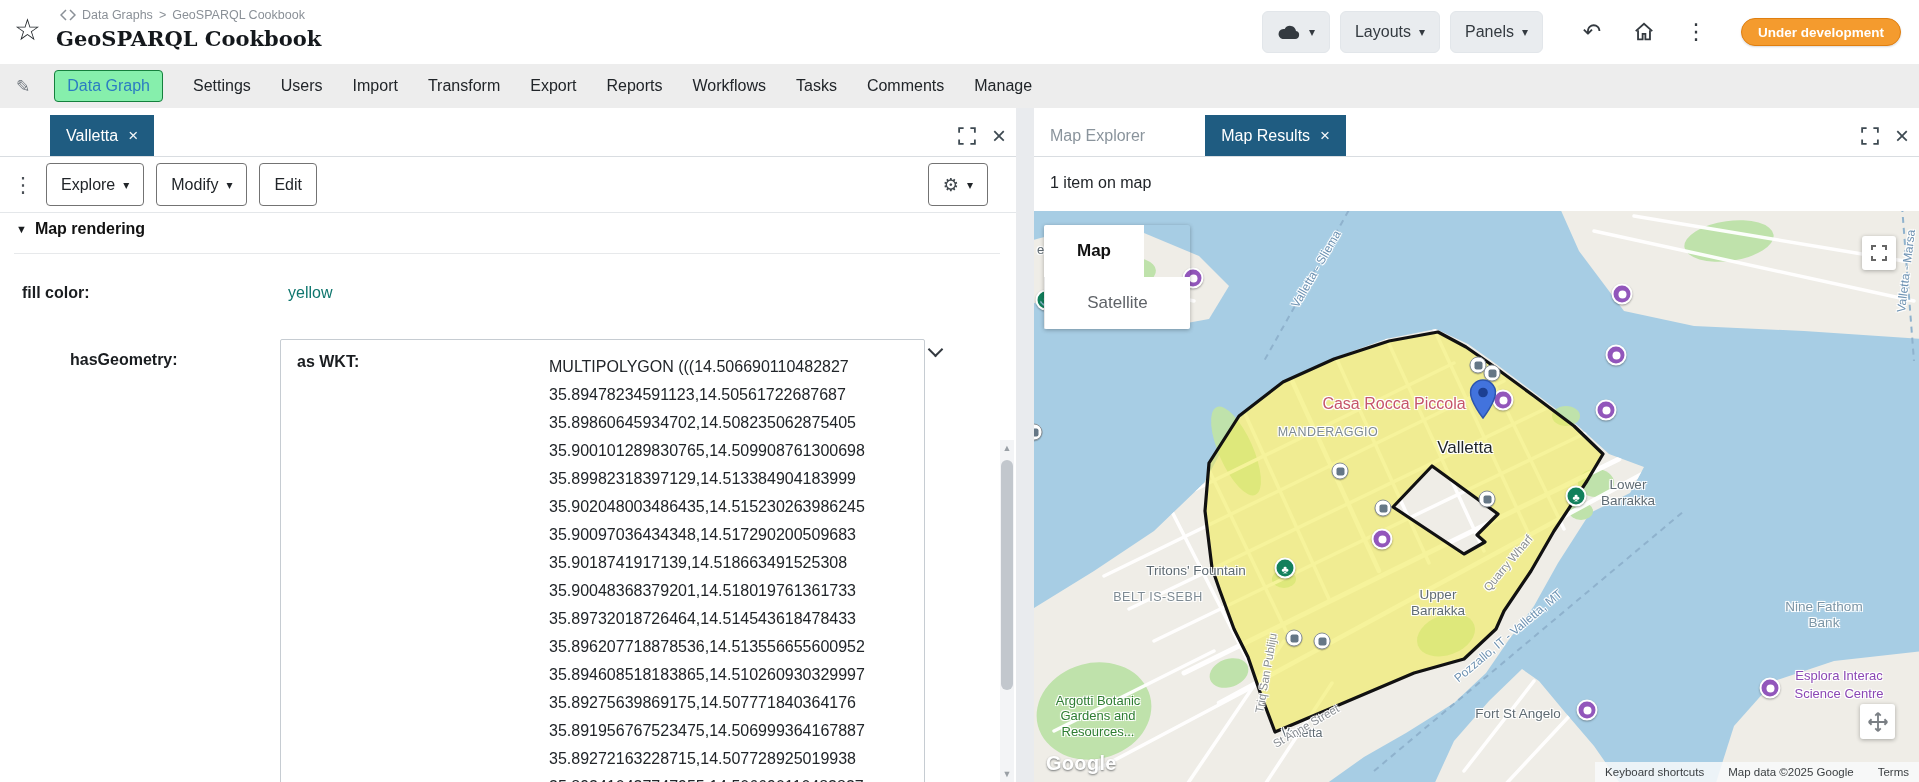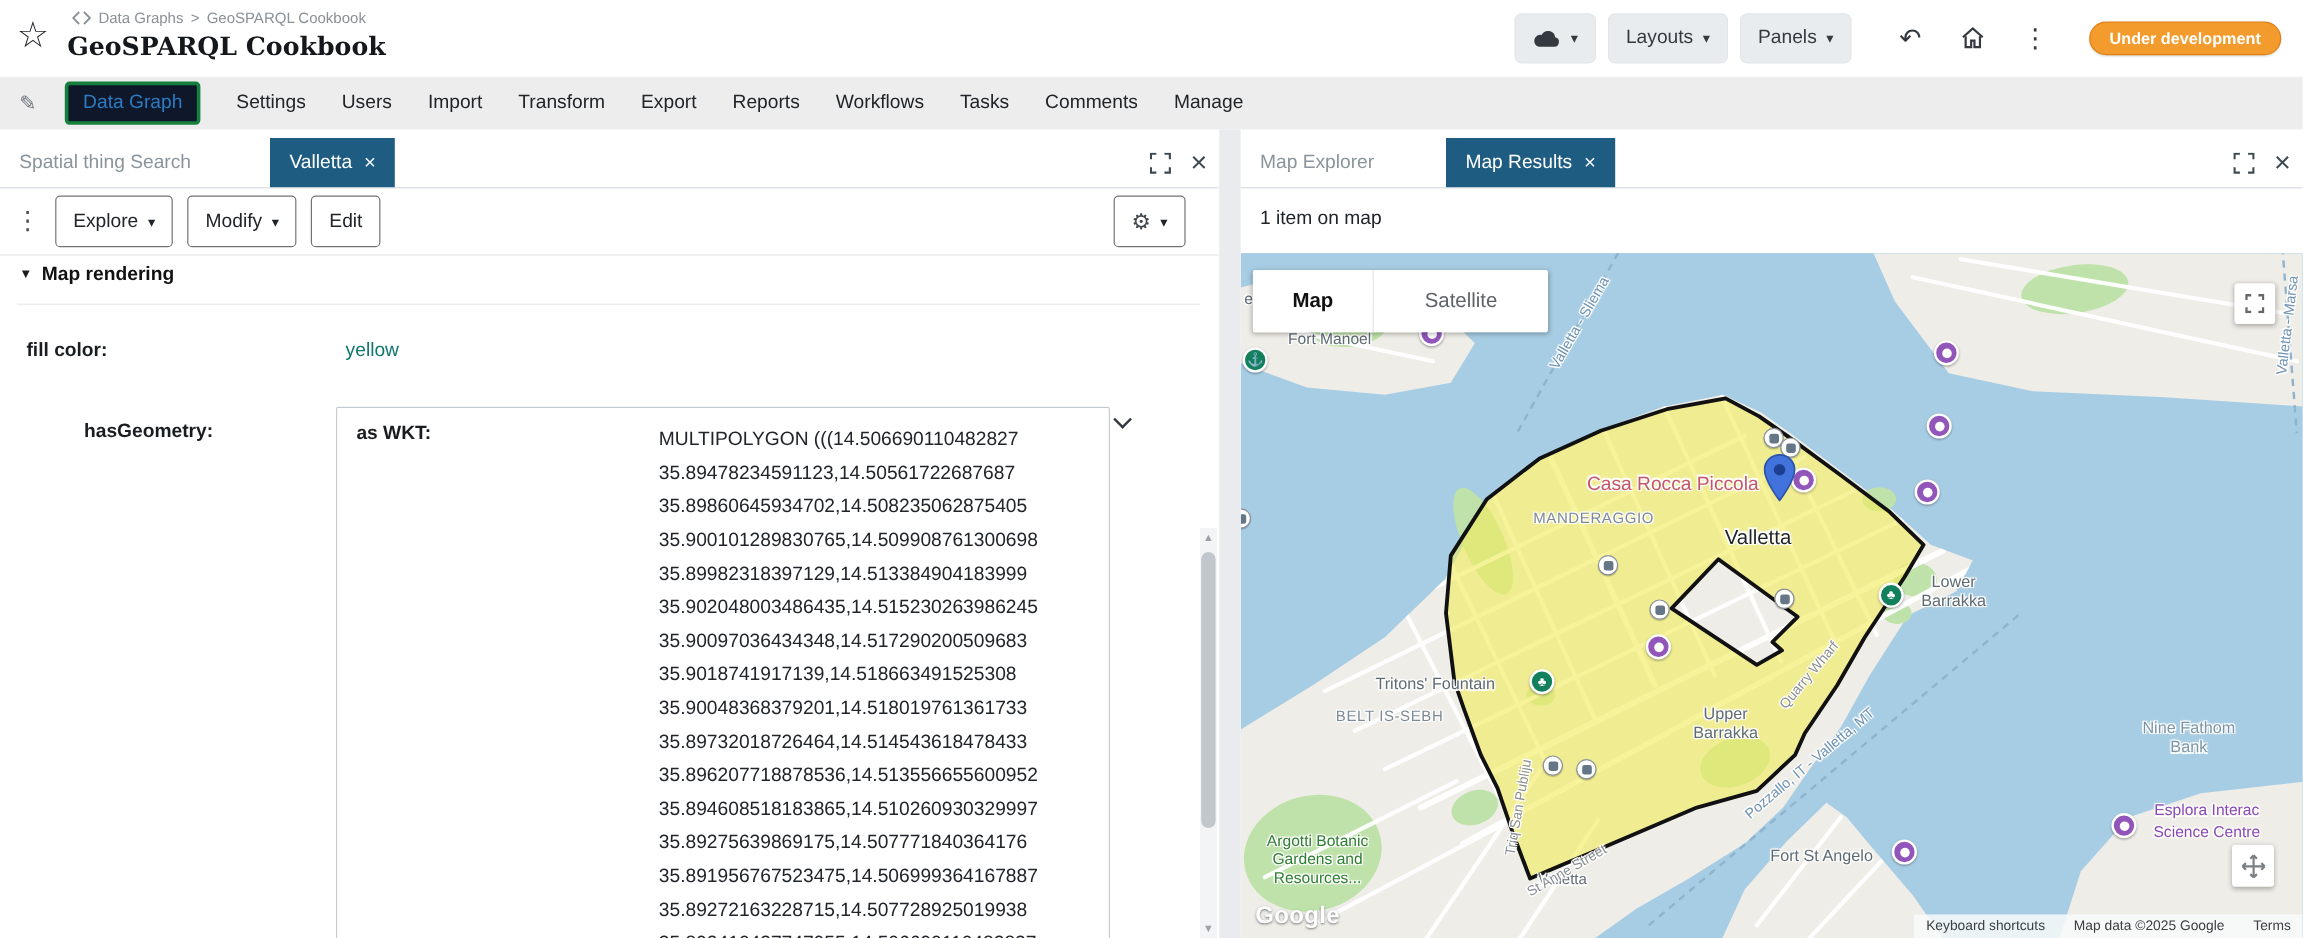--- a/index.html
+++ b/index.html
@@ -23,21 +23,21 @@
   .caret { font-size:12px; color:#343a40; }
   .badge { height:28px; margin-left:14px; padding:0 16px; border-radius:15px; background:#f49b2e;
            border:1px solid #e07f10; color:#fff; font-weight:bold; font-size:13.5px;
            display:flex; align-items:center; box-shadow:0 1px 2px rgba(0,0,0,.15); }
 
   
   .navbar { position:absolute; left:0; top:64px; width:1919px; height:44px; background:#ededed;
             display:flex; align-items:center; gap:30px; padding:0 16px; }
   .navbar .pencil { font-size:17px; color:#6f767d; margin-right:-6px; }
   .navtab { font-size:16px; color:#212529; cursor:pointer; white-space:nowrap; }
-  .navtab.active { background:#0f172a; border:3px solid #15803d; border-radius:4px;
+  .navtab.active { background:#86efac; border:1px solid #15803d; border-radius:4px;
                    color:#2b7cc2; padding:6px 12px; }
 
   
   .panel { position:absolute; top:108px; height:674px; background:#fff; overflow:hidden; }
   .panel-left  { left:0; width:1016px; }
   .divider { position:absolute; left:1016px; top:108px; width:18px; height:674px; background:#e9ebee; }
   .panel-right { left:1034px; width:885px; }
 
   .ptabs { position:absolute; left:0; top:7px; width:100%; height:42px; border-bottom:1px solid #d9dde1;
            display:flex; align-items:stretch; }
@@ -102,21 +102,21 @@
   .poi-green  { background:#12805c; font-size:11px; }
   .poi .dot { width:8px; height:8px; border-radius:50%; background:#fff; }
   .transit { position:absolute; width:17px; height:17px; border-radius:50%; background:#fff;
              border:1.5px solid #8a9298; transform:translate(-50%,-50%); display:flex;
              align-items:center; justify-content:center; cursor:pointer; box-shadow:0 1px 1px rgba(0,0,0,.25); }
   .transit .sq { width:8px; height:8px; border-radius:2px; background:#657786; }
 
   .pin { position:absolute; left:449px; top:212px; transform:translate(-50%,-100%); cursor:pointer; }
 
   .mtype { position:absolute; left:10px; top:14px; display:flex; box-shadow:0 1px 4px rgba(0,0,0,.3);
-           border-radius:2px; overflow:hidden; }
+           border-radius:2px; overflow:hidden;flex-direction:column; }
   .mtype .mt { height:52px; background:#fff; display:flex; align-items:center; justify-content:center;
                font-size:17px; cursor:pointer; }
   .mt-map { width:100px; font-weight:600; color:#111; }
   .mt-sat { width:146px; color:#5f6368; border-left:1px solid #e8e8e8; }
 
   .mapbtn { position:absolute; background:#fff; border-radius:3px; box-shadow:0 1px 4px rgba(0,0,0,.3);
             display:flex; align-items:center; justify-content:center; cursor:pointer; }
   .fsbtn { left:828px; top:25px; width:34px; height:34px; }
   .panbtn { left:826px; top:493px; width:35px; height:35px; }
 
@@ -184,21 +184,20 @@
     <span class="navtab">Export</span>
     <span class="navtab">Reports</span>
     <span class="navtab">Workflows</span>
     <span class="navtab">Tasks</span>
     <span class="navtab">Comments</span>
     <span class="navtab">Manage</span>
   </div>
 
   <div class="panel panel-left">
     <div class="ptabs">
-      <div class="ptab-title">Spatial thing Search</div>
       <div style="width:50px"></div>
       <div class="ptab-active">
         <span>Valletta</span>
         <span class="x">×</span>
       </div>
       <div class="ptab-icons">
         <svg width="18" height="18" viewBox="0 0 16 16">
           <path d="M1 5V1h4 M11 1h4v4 M15 11v4h-4 M5 15H1v-4" stroke="#3e4a52" fill="none" stroke-width="1.6"></path>
         </svg>
         <span class="x-big">×</span>

